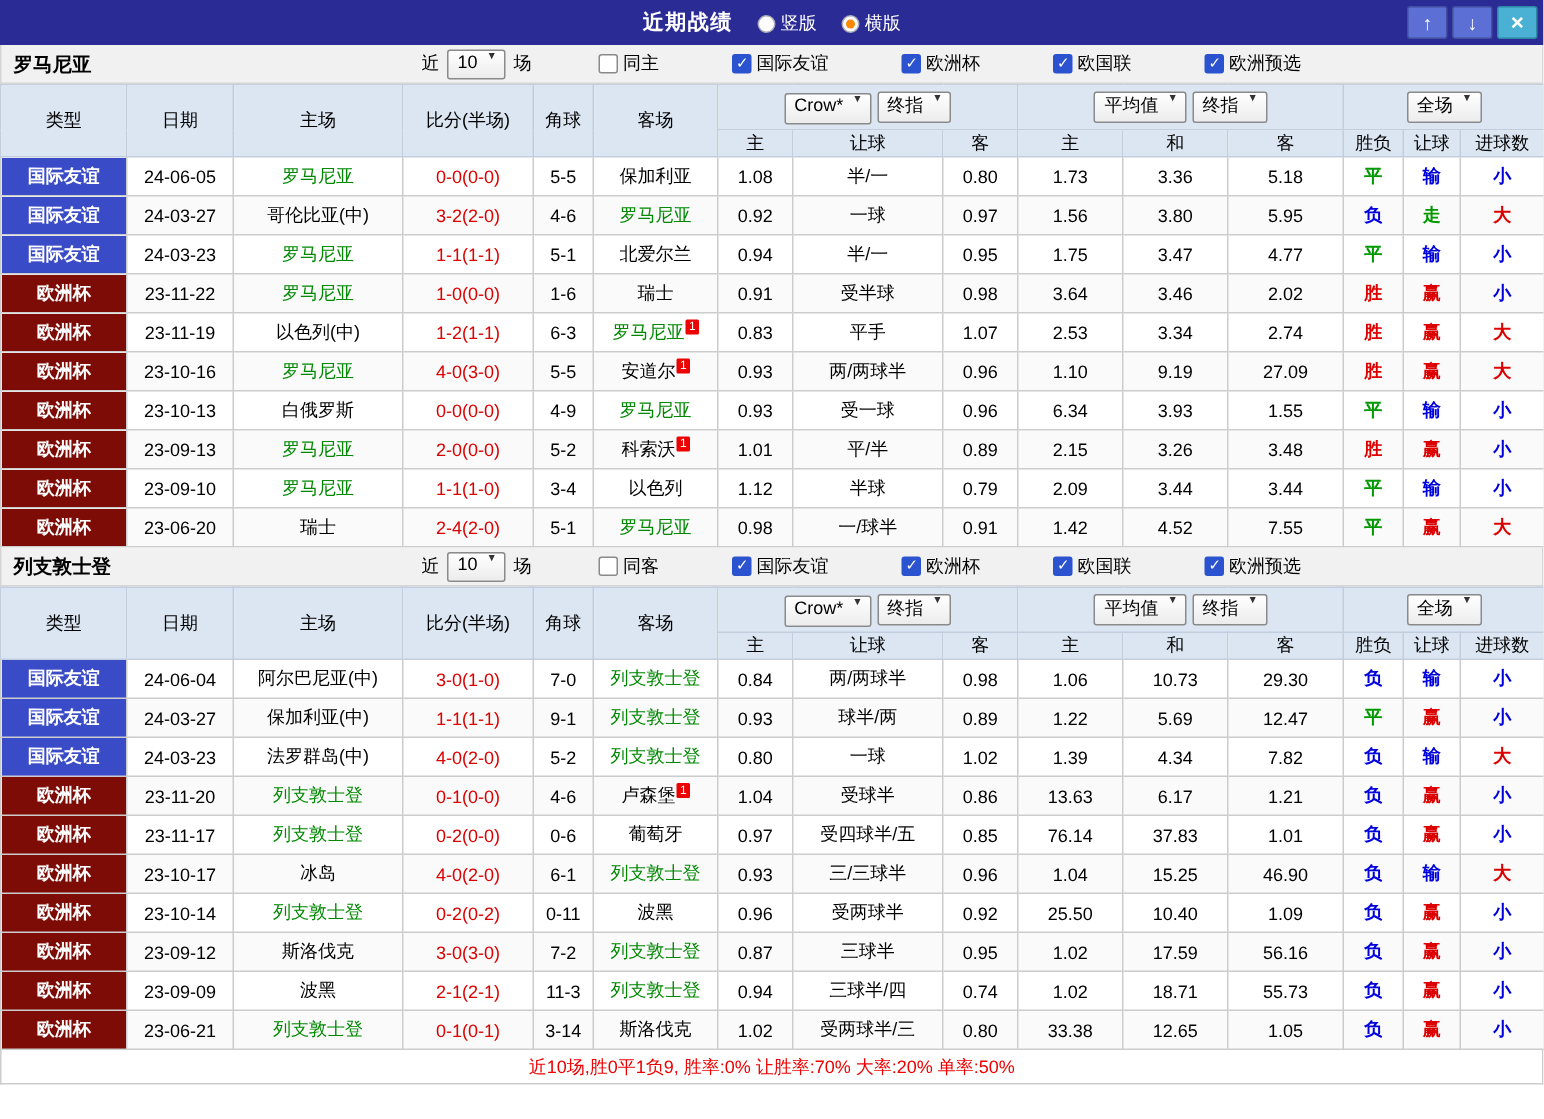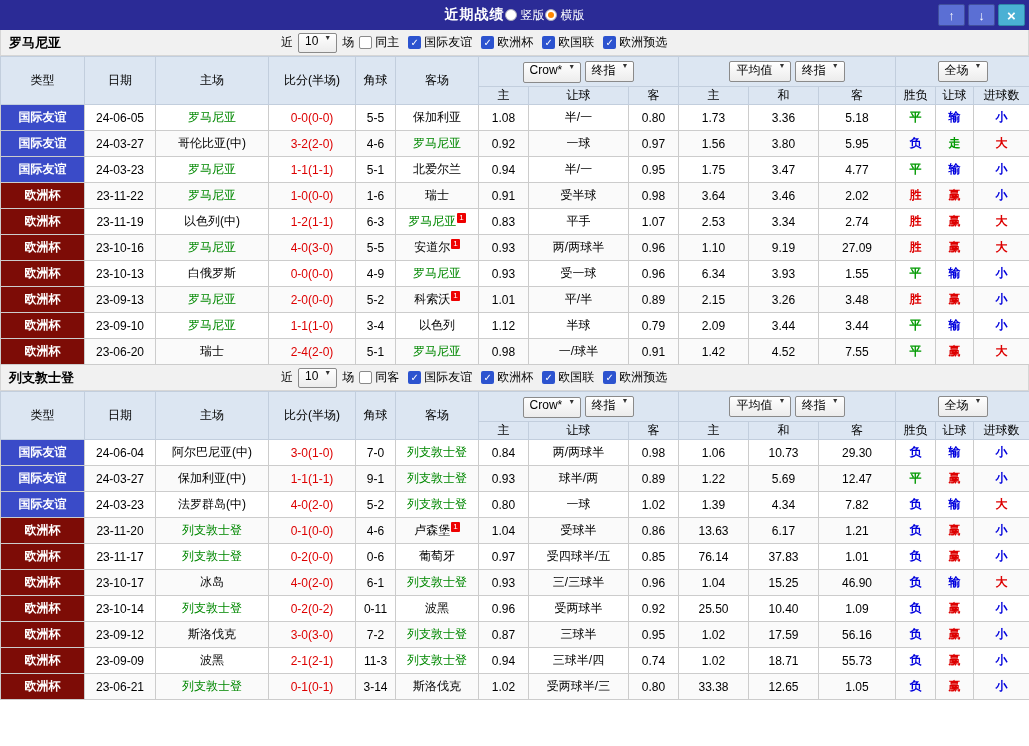--- a/index.html
+++ b/index.html
@@ -7,21 +7,21 @@
   body {
     width:1029px; height:746px; overflow:hidden;
     font-family:"Liberation Sans","DejaVu Sans",sans-serif;
     font-size:12px; color:#000; background:#fff;
   }
   
   .titlebar {
     height:30px; background:var(--c-titlebar_bg,#2b2b96);
     position:relative; display:flex; align-items:center; justify-content:center;
   }
-  .titlebar-center { display:flex; align-items:center; }
+  .titlebar-center { display:flex; align-items:flex-end; gap:16px; }
   .title { color:#fff; font-weight:bold; font-size:14px; letter-spacing:1px; }
   .radio-item { display:flex; align-items:center; gap:4px; color:#fff; cursor:pointer; }
   .radio {
     width:12px; height:12px; border-radius:50%; background:#fff;
     display:flex; align-items:center; justify-content:center; border:1px solid #aab;
   }
   .radio-dot { width:6px; height:6px; border-radius:50%; }
   .titlebar-buttons { position:absolute; right:4px; top:4px; display:flex; gap:3px; }
   .win-btn {
     width:27px; height:22px; display:flex; align-items:center; justify-content:center;
@@ -37,21 +37,21 @@
   }
   .team-name { width:280px; padding-left:8px; font-weight:bold; font-size:13px; }
   .filter { display:flex; align-items:center; gap:5px; }
   .select {
     display:inline-flex; align-items:flex-start; gap:6px;
     background:linear-gradient(#ffffff,#ececec);
     border:1px solid #8a8a8a; border-radius:2px;
     height:20px; padding:0 5px 0 6px; cursor:pointer; white-space:nowrap;
   }
   .select .arr { font-size:7px; color:#333; }
-  .chk-label { display:flex; align-items:center; gap:3px; cursor:pointer; margin-right:4px; }
+  .chk-label { display:flex; align-items:center; gap:3px; cursor:pointer; margin-right:4px;margin-left:40px; }
   .cb {
     width:13px; height:13px; border-radius:2px;
     display:flex; align-items:center; justify-content:center; font-size:10px; line-height:1;
   }
   .cb.on { background:#2c53cf; color:#fff; }
   .cb.off { background:#fff; border:1px solid #8a8a8a; }
   .league-checks { display:flex; align-items:center; gap:5px; }
   
   table { border-collapse:collapse; width:1029px; table-layout:fixed; }
   th,td { border:1px solid #ccc; text-align:center; padding:0; overflow:hidden; white-space:nowrap; }
@@ -650,14 +650,15 @@
             <td class="odds">0.80</td>
             <td class="odds">33.38</td>
             <td class="odds">12.65</td>
             <td class="odds">1.05</td>
             <td class="res" style="color: rgb(0, 0, 221);">负</td>
             <td class="res" style="color: rgb(221, 0, 0);">赢</td>
             <td class="res" style="color: rgb(0, 0, 221);">小</td>
           </tr>
         </tbody>
     </table>
+    <div class="summary">近10场,胜0平1负9, 胜率:0% 让胜率:70% 大率:20% 单率:50%</div>
   </div>
 </div>
 
 </body></html>

